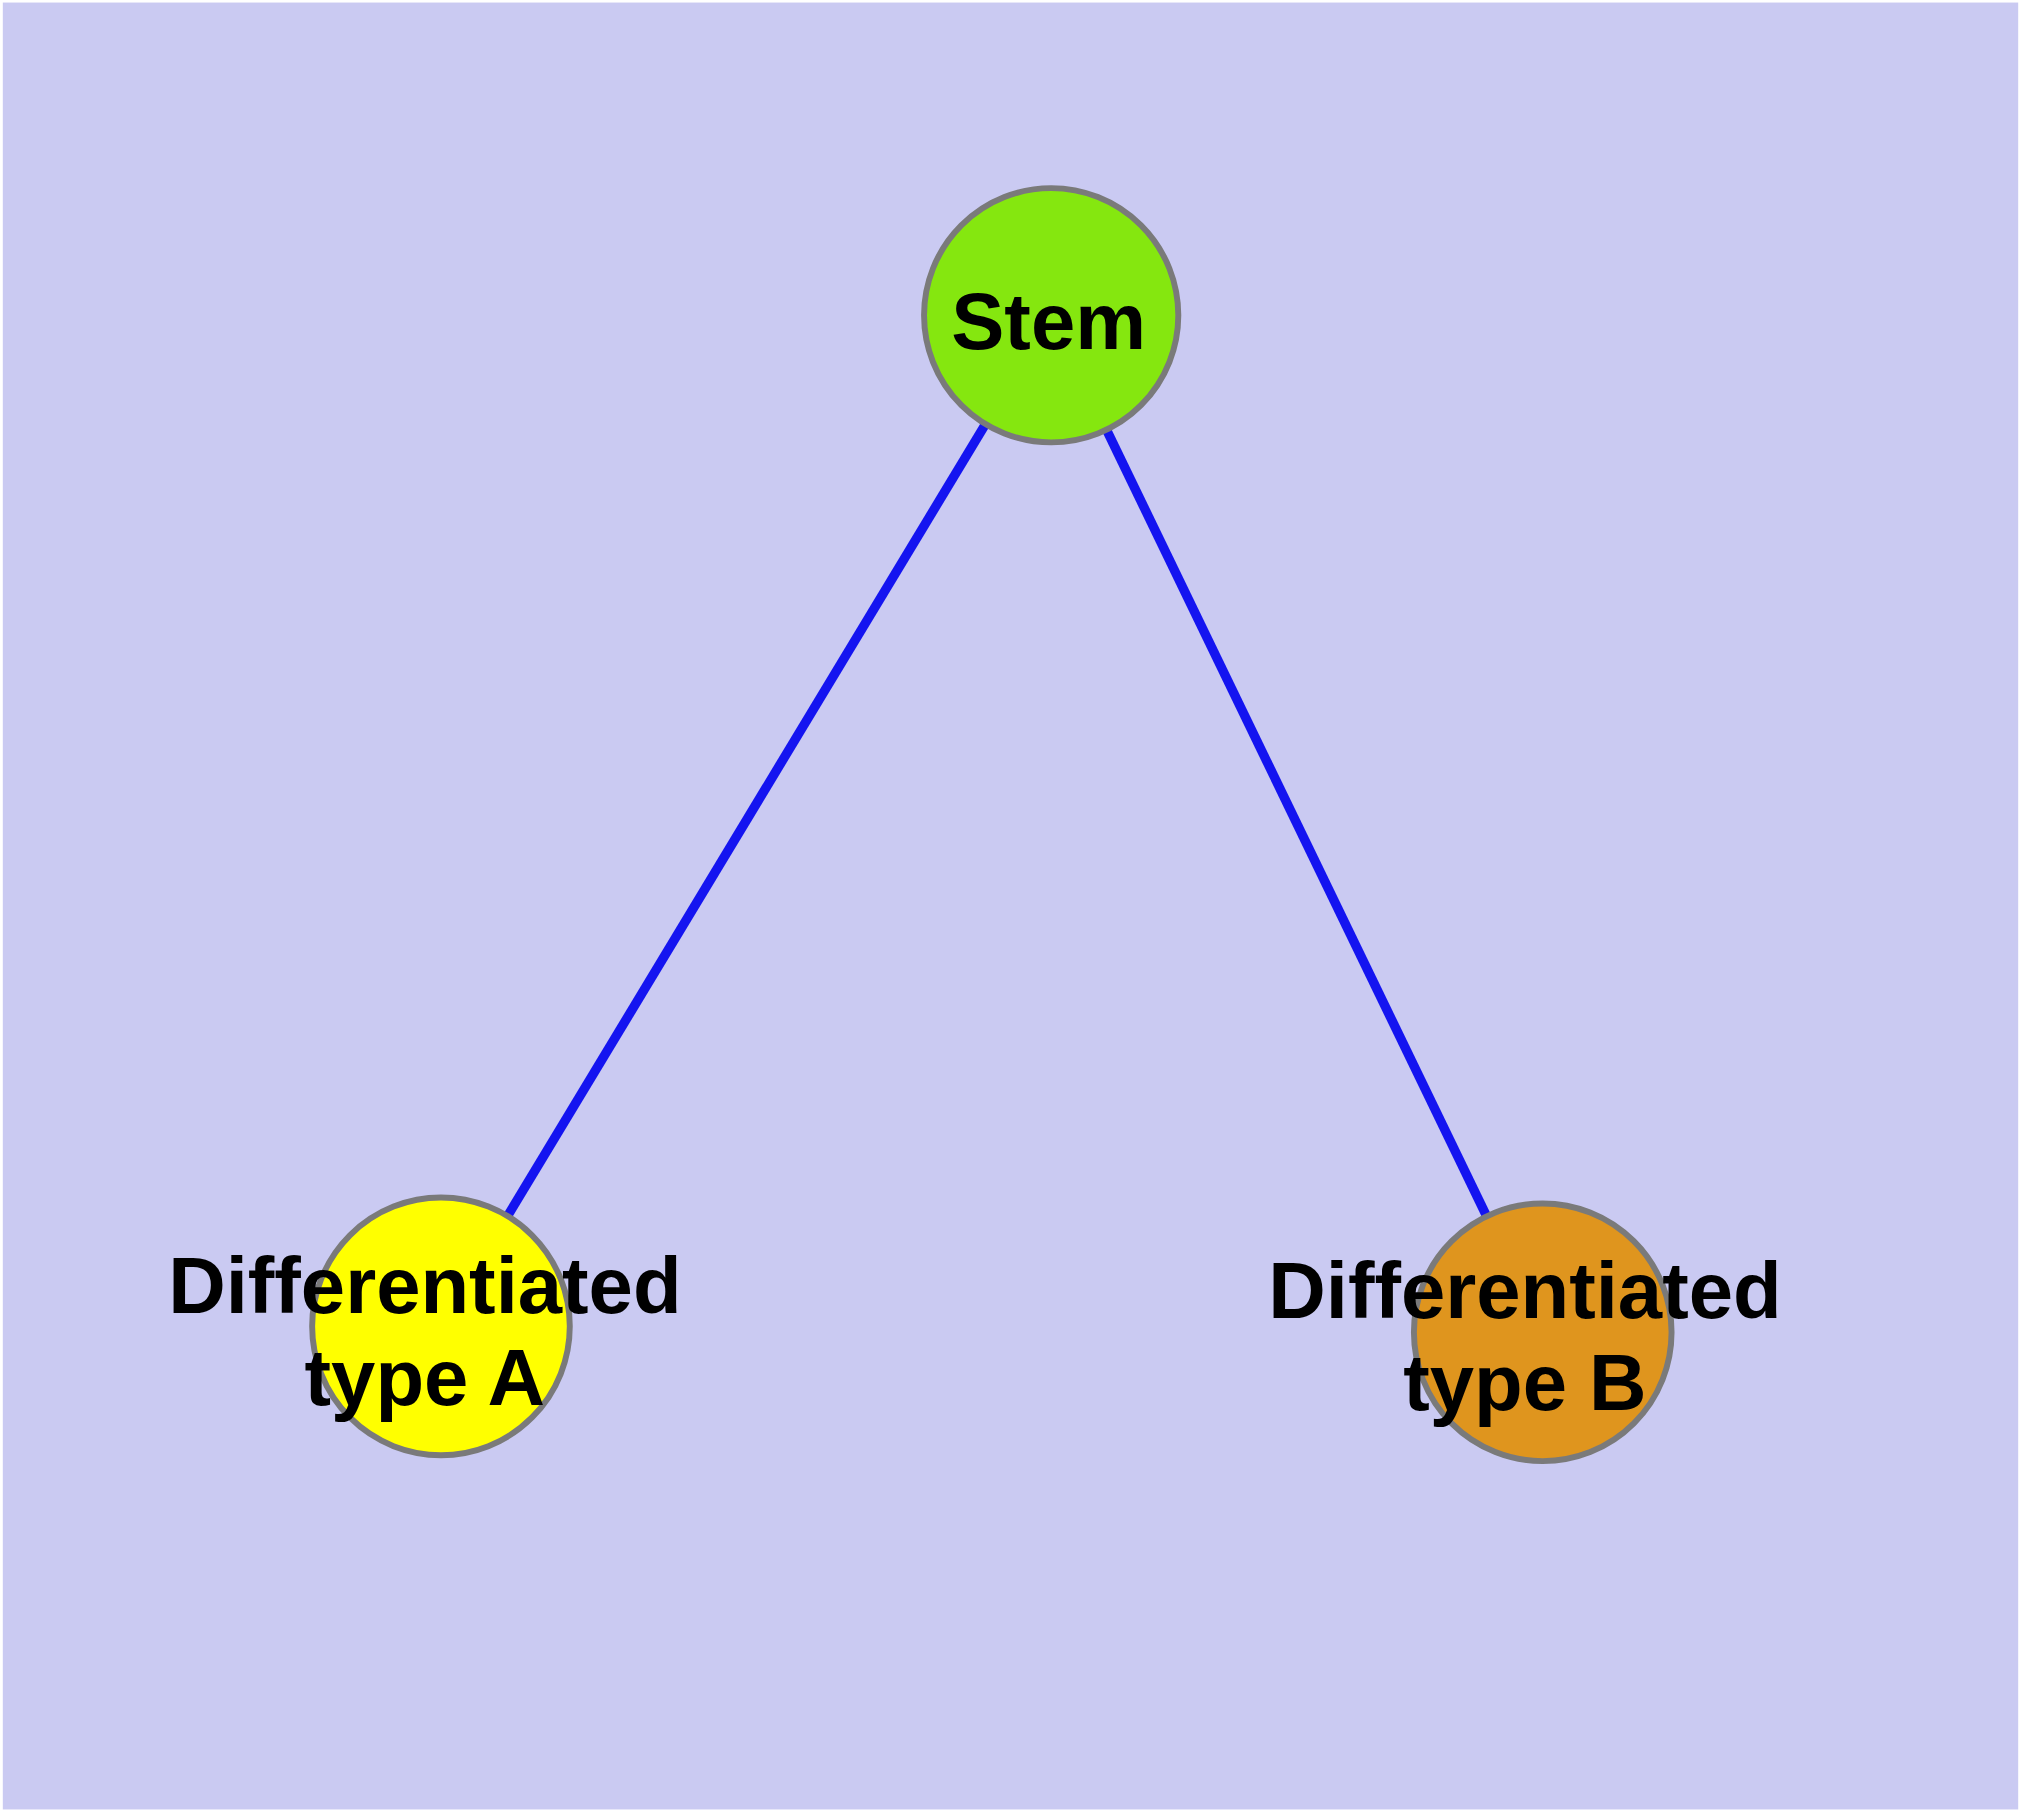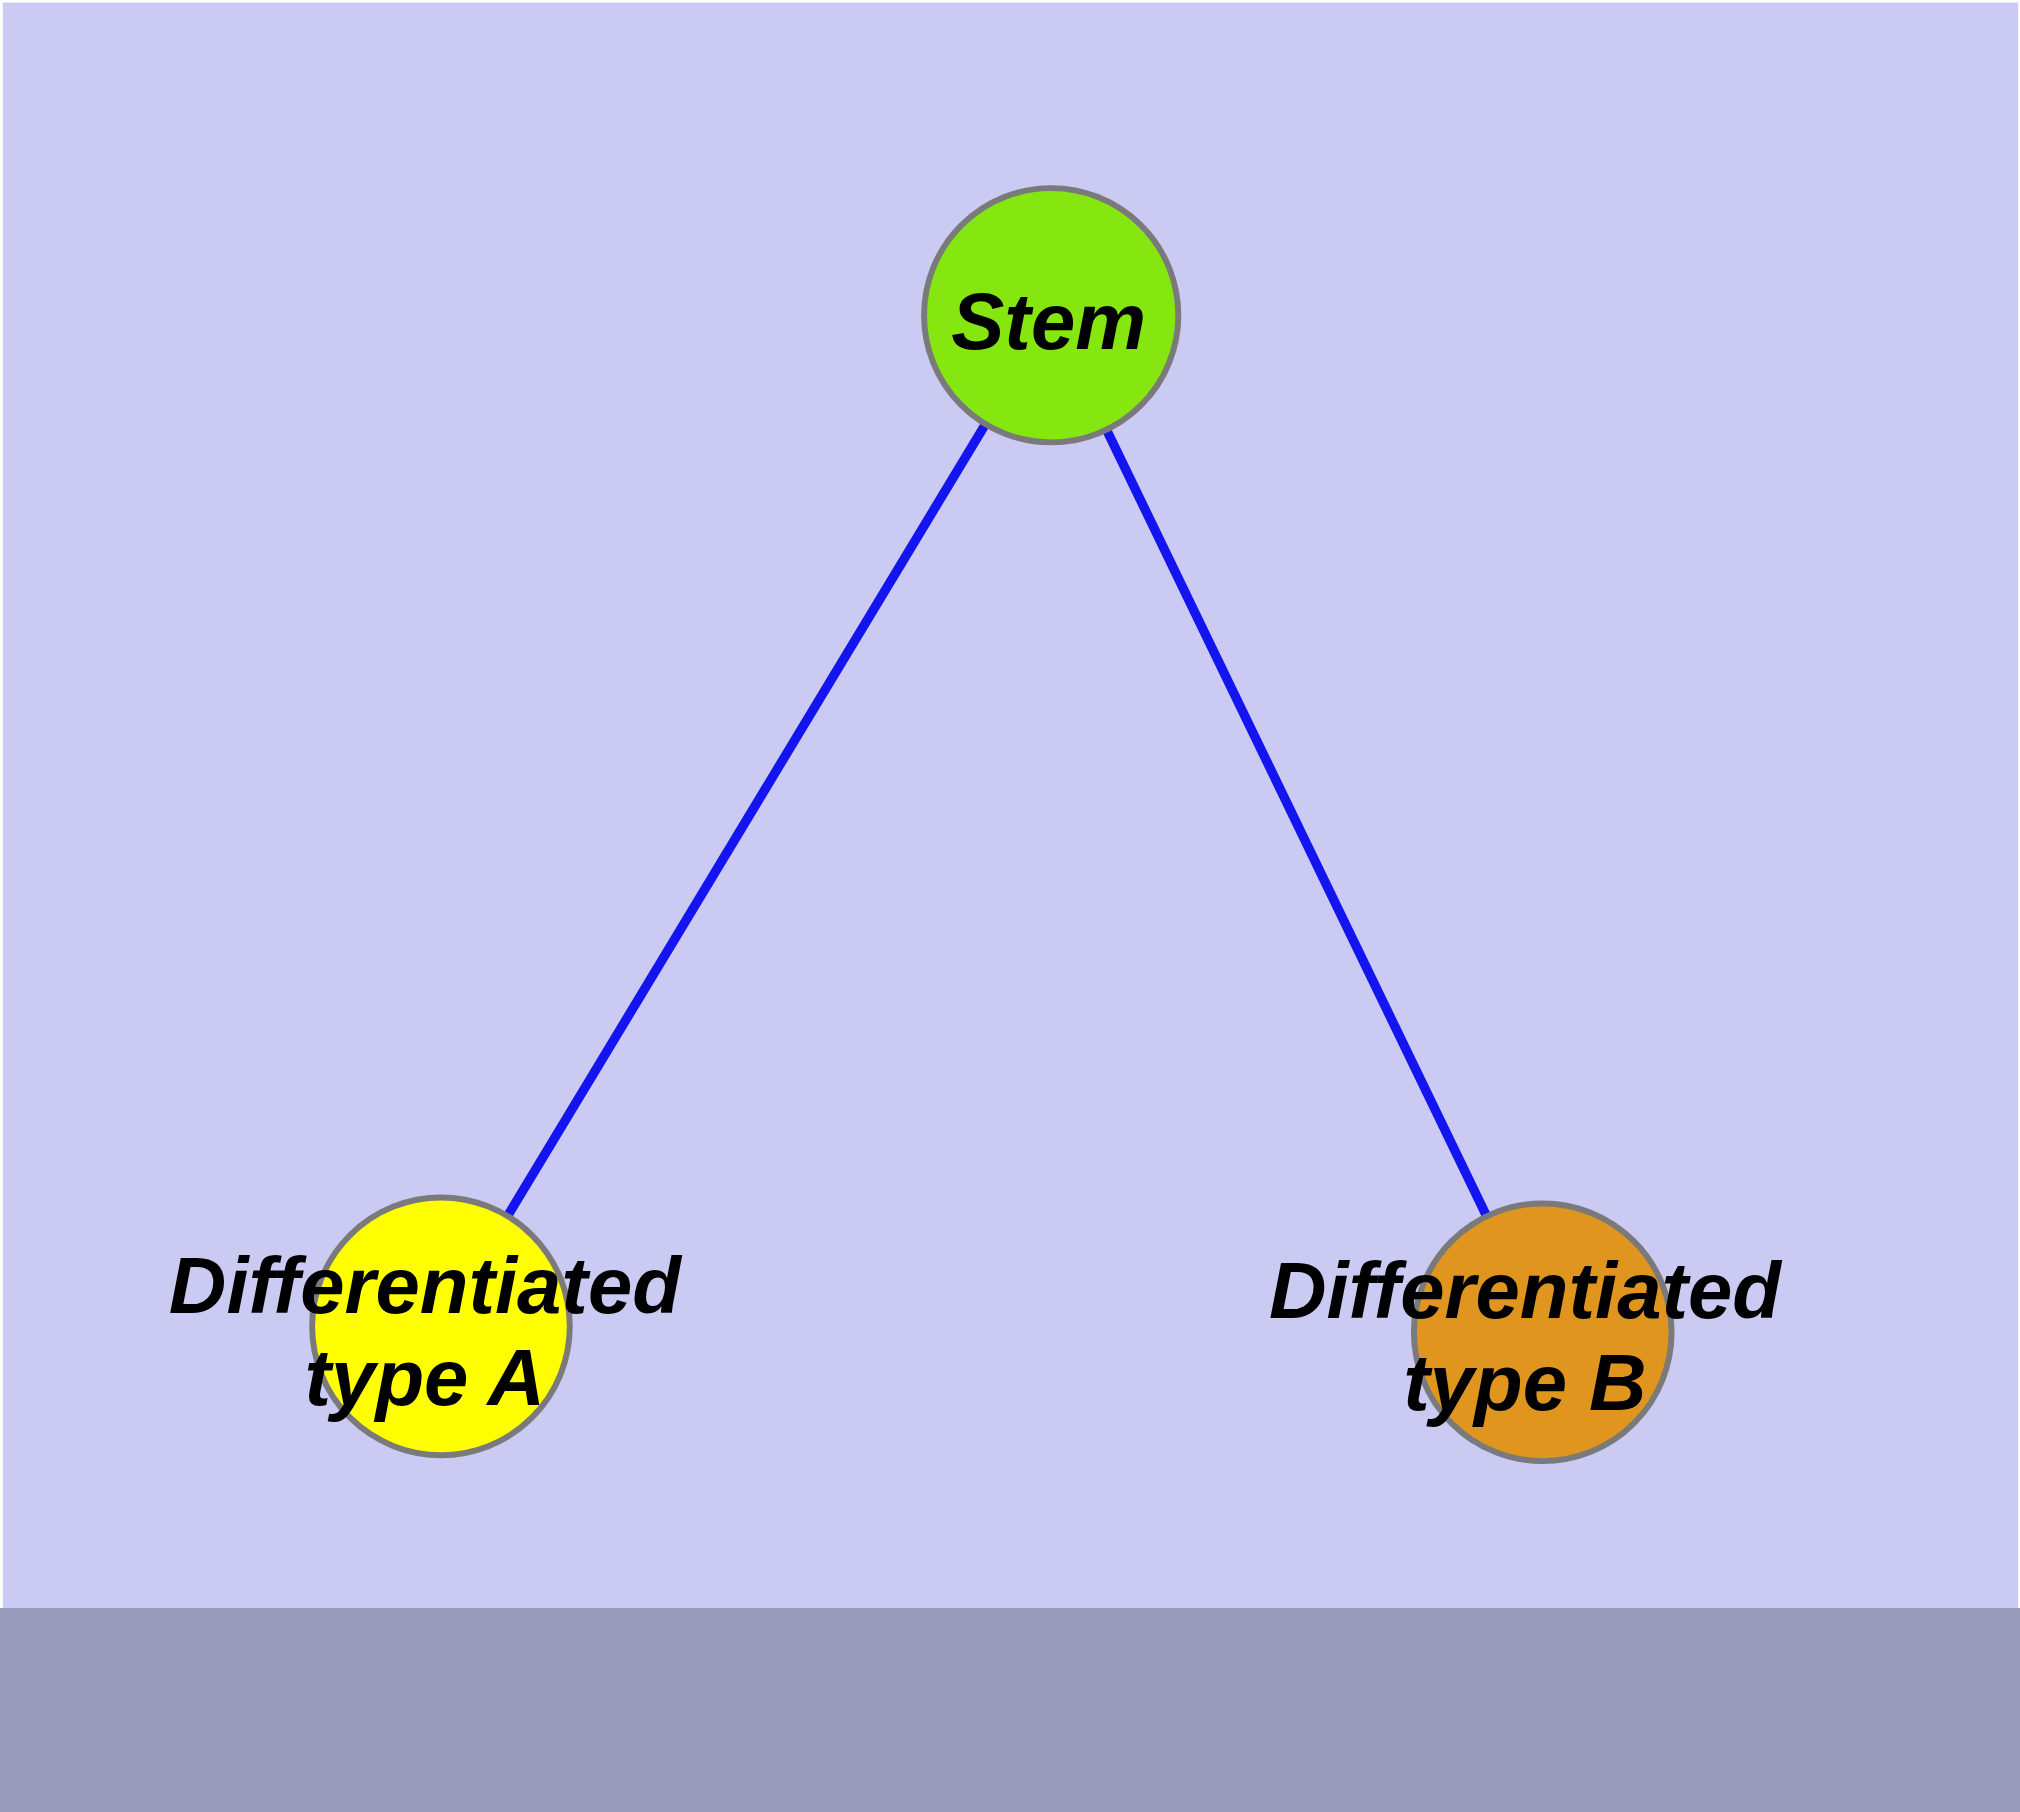--- a/index.html
+++ b/index.html
@@ -3,23 +3,22 @@
 <meta charset="utf-8">
 <style>
   html, body {
     margin: 0;
     padding: 0;
     background: #9999bb;
   }
   .canvas-wrap {
     position: relative;
     width: 2021px;
-    height: 1608px;
+    height: 1812px;
     overflow: hidden;
-    font-style: italic;
   }
   svg.graph {
     display: block;
     width: 2021px;
     height: 1812px;
   }
   text.node-label {
     font-family: "Liberation Sans", "DejaVu Sans", sans-serif;
     font-weight: bold;
     font-size: 94px;

